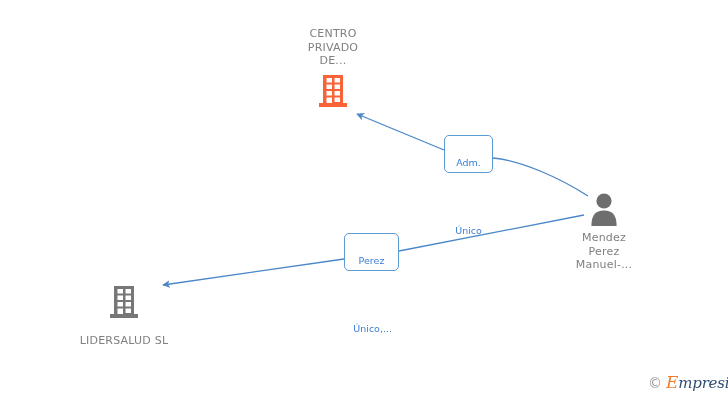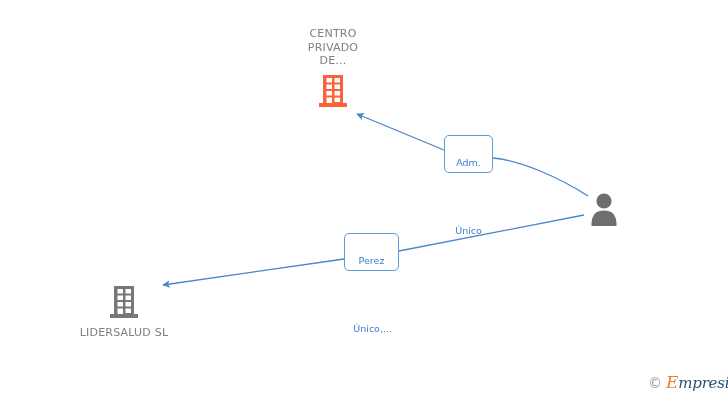--- a/index.html
+++ b/index.html
@@ -50,21 +50,21 @@
   #node-centro .node-label {
     margin-bottom: 5px;
   }
 
   
   #node-lidersalud {
     left: 64px;
     top: 284px;
   }
   #node-lidersalud .node-label {
-    margin-top: 6px;
+    margin-top: 14px;
   }
 
   
   #node-persona {
     left: 544px;
     top: 192px;
   }
   #node-persona .node-label {
     margin-top: 5px;
   }
@@ -169,20 +169,23 @@
     </svg>
   </div>
 
   <div class="node" id="node-persona">
     <svg class="node-icon" width="32" height="34" viewBox="0 0 32 34" xmlns="http://www.w3.org/2000/svg">
       <g fill="#6e6e6e">
         <circle cx="16" cy="9" r="7.6"></circle>
         <path d="M 16 18.5 C 7.2 18.5, 3.4 23.4, 3.4 34 L 28.6 34 C 28.6 23.4, 24.8 18.5, 16 18.5 z"></path>
       </g>
     </svg>
+    <div class="node-label">Mendez
+Perez
+Manuel-...</div>
   </div>
 
   <div class="node" id="node-lidersalud">
     <svg class="node-icon" width="36" height="36" viewBox="0 0 36 36" xmlns="http://www.w3.org/2000/svg">
       <g fill="#777777">
         <rect x="8" y="2" width="20" height="28"></rect>
         <rect x="4" y="30" width="28" height="4"></rect>
       </g>
       <g fill="#ffffff">
         <rect x="11.5" y="5" width="5.5" height="4.5"></rect>

